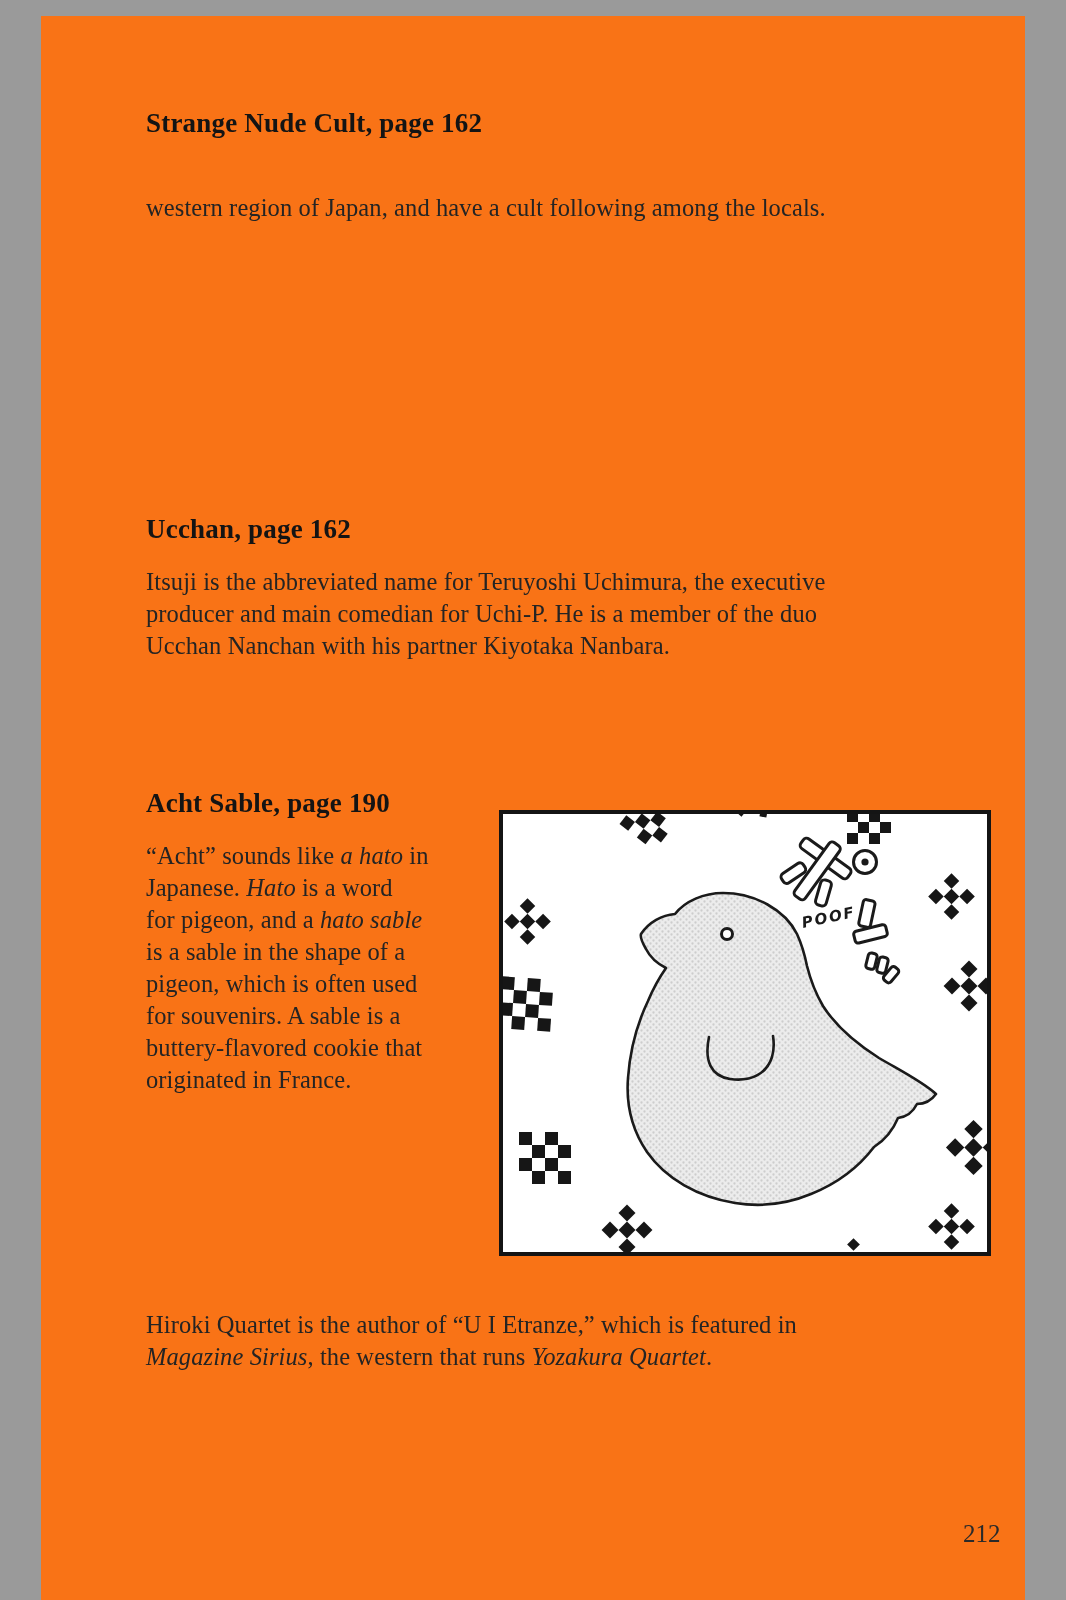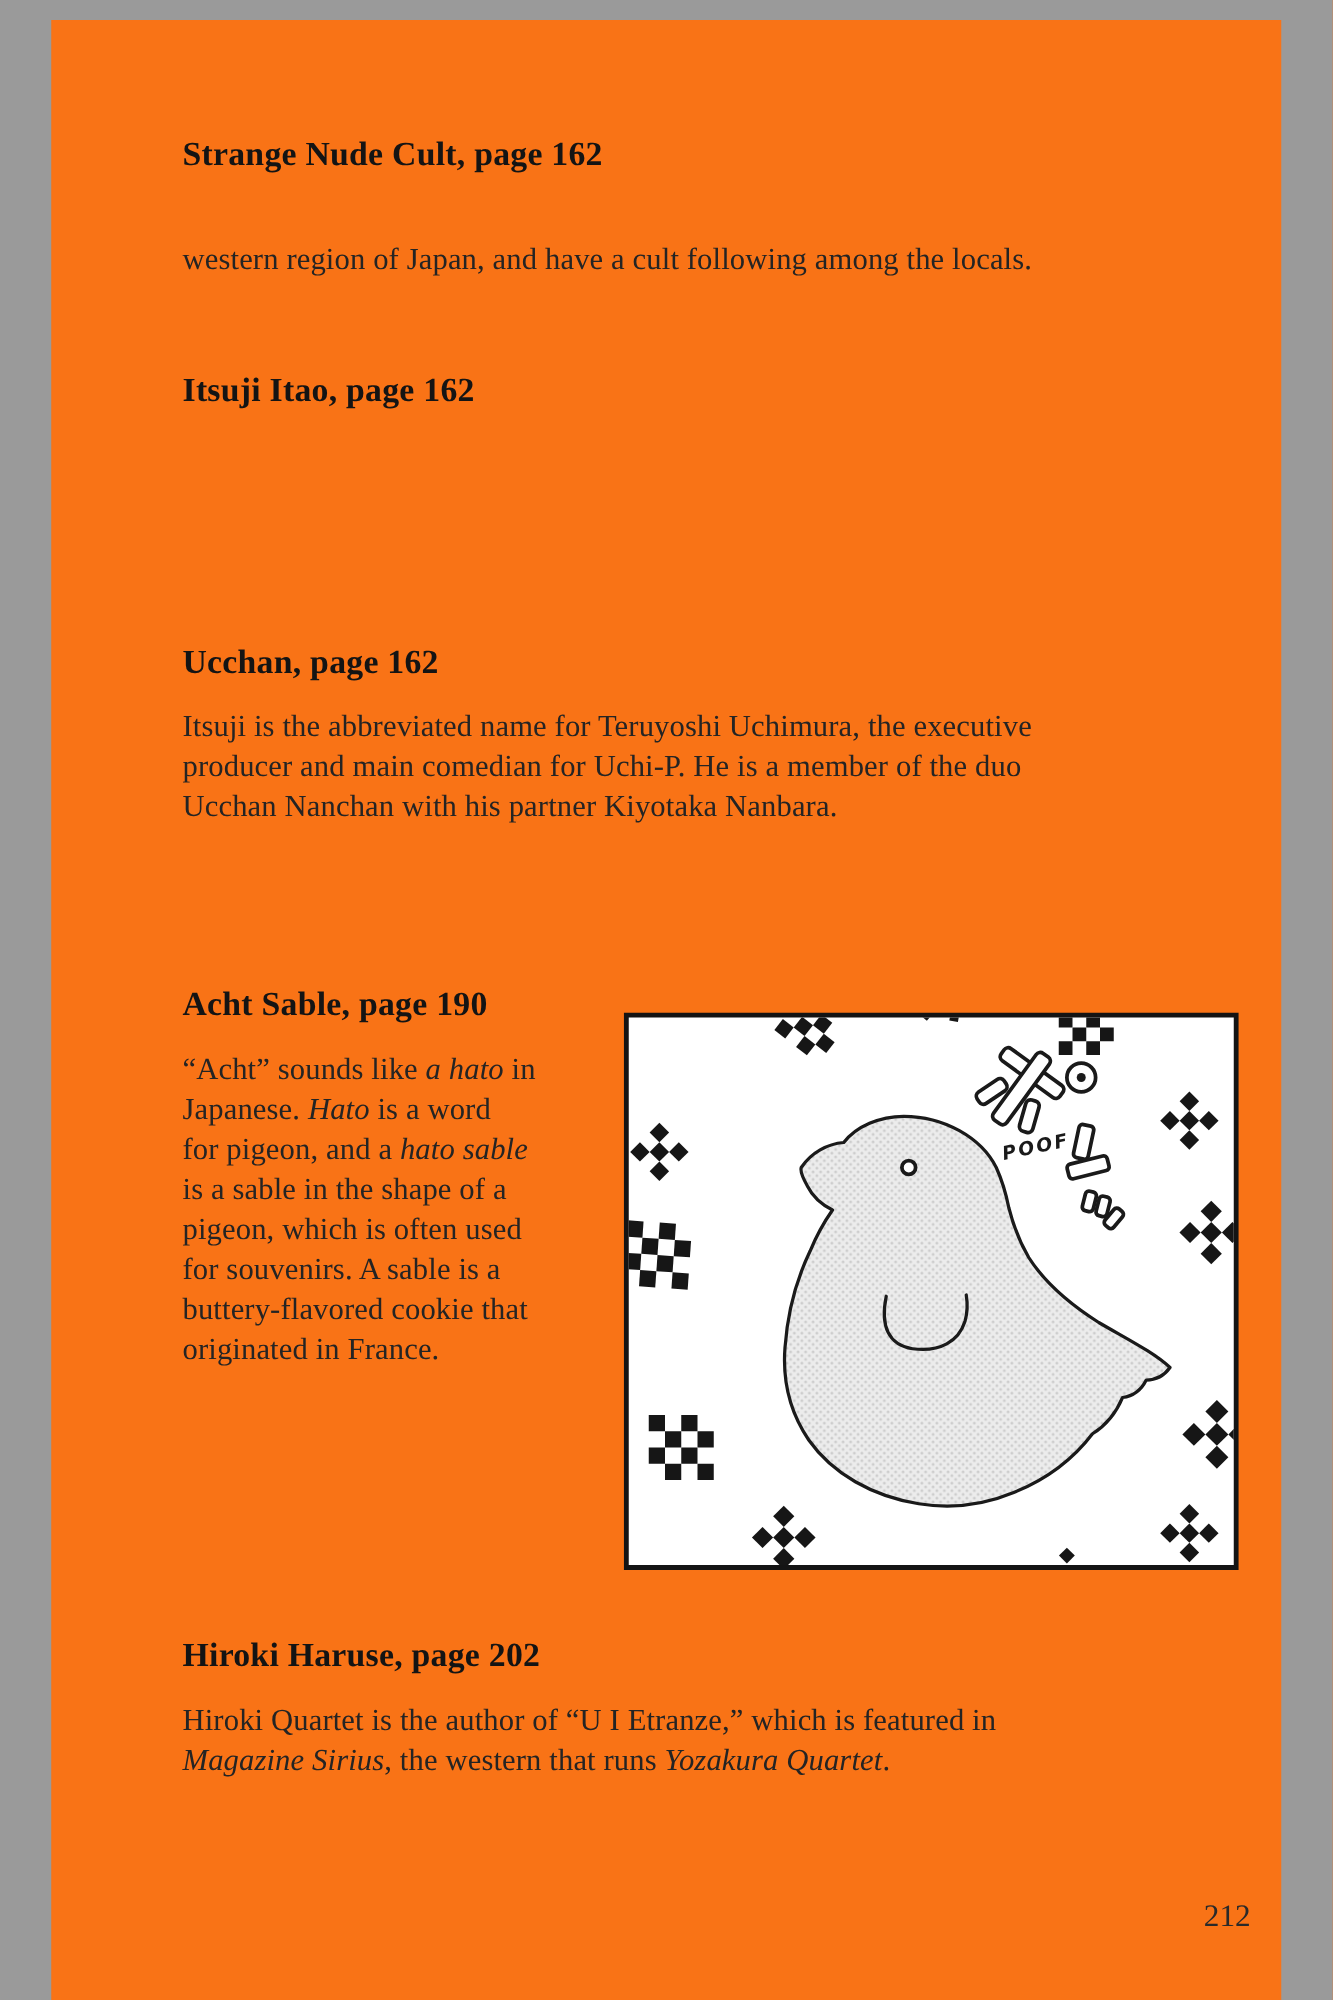--- a/index.html
+++ b/index.html
@@ -42,21 +42,20 @@
 <body>
 
 <div class="page">
 
   <section class="note" style="top:92px">
     <h2 class="note-heading">Strange Nude Cult, page 162</h2>
     <p class="note-body"><br><span>western region of Japan, and have a cult following among the locals.</span></p>
   </section>
 
   <section class="note" style="top:281px">
-    <h2 class="note-heading">Itsuji Itao, page 162</h2>
   </section>
 
   <section class="note" style="top:498px">
     <h2 class="note-heading">Ucchan, page 162</h2>
     <p class="note-body"><span>Itsuji is the abbreviated name for Teruyoshi Uchimura, the executive</span><br><span>producer and main comedian for Uchi-P. He is a member of the duo</span><br><span>Ucchan Nanchan with his partner Kiyotaka Nanbara.</span></p>
   </section>
 
   <section class="note note--narrow" style="top:772px">
     <h2 class="note-heading">Acht Sable, page 190</h2>
     <p class="note-body"><span>“Acht” sounds like </span><em>a hato</em><span> in</span><br><span>Japanese. </span><em>Hato</em><span> is a word</span><br><span>for pigeon, and a </span><em>hato sable</em><br><span>is a sable in the shape of a</span><br><span>pigeon, which is often used</span><br><span>for souvenirs. A sable is a</span><br><span>buttery-flavored cookie that</span><br><span>originated in France.</span></p>
@@ -214,18 +213,17 @@
             <rect x="388" y="156" width="9" height="17" rx="3" transform="rotate(40 392 164)"></rect>
           </g>
         </g>
 
         <text x="304" y="118" transform="rotate(-12 304 118)" font-family="DejaVu Sans, sans-serif" font-size="15" font-style="italic" font-weight="bold" letter-spacing="2" fill="#1a1a1a">POOF</text>
       </g>
     </svg>
   </figure>
 
   <section class="note" style="top:1293px">
-    <h2 class="note-heading">Hiroki Haruse, page 202</h2>
     <p class="note-body"><span>Hiroki Quartet is the author of “U I Etranze,” which is featured in</span><br><em>Magazine Sirius</em><span>, the western that runs </span><em>Yozakura Quartet</em><span>.</span></p>
   </section>
 
   <div class="page-number">212</div>
 </div>
 
 </body></html>

